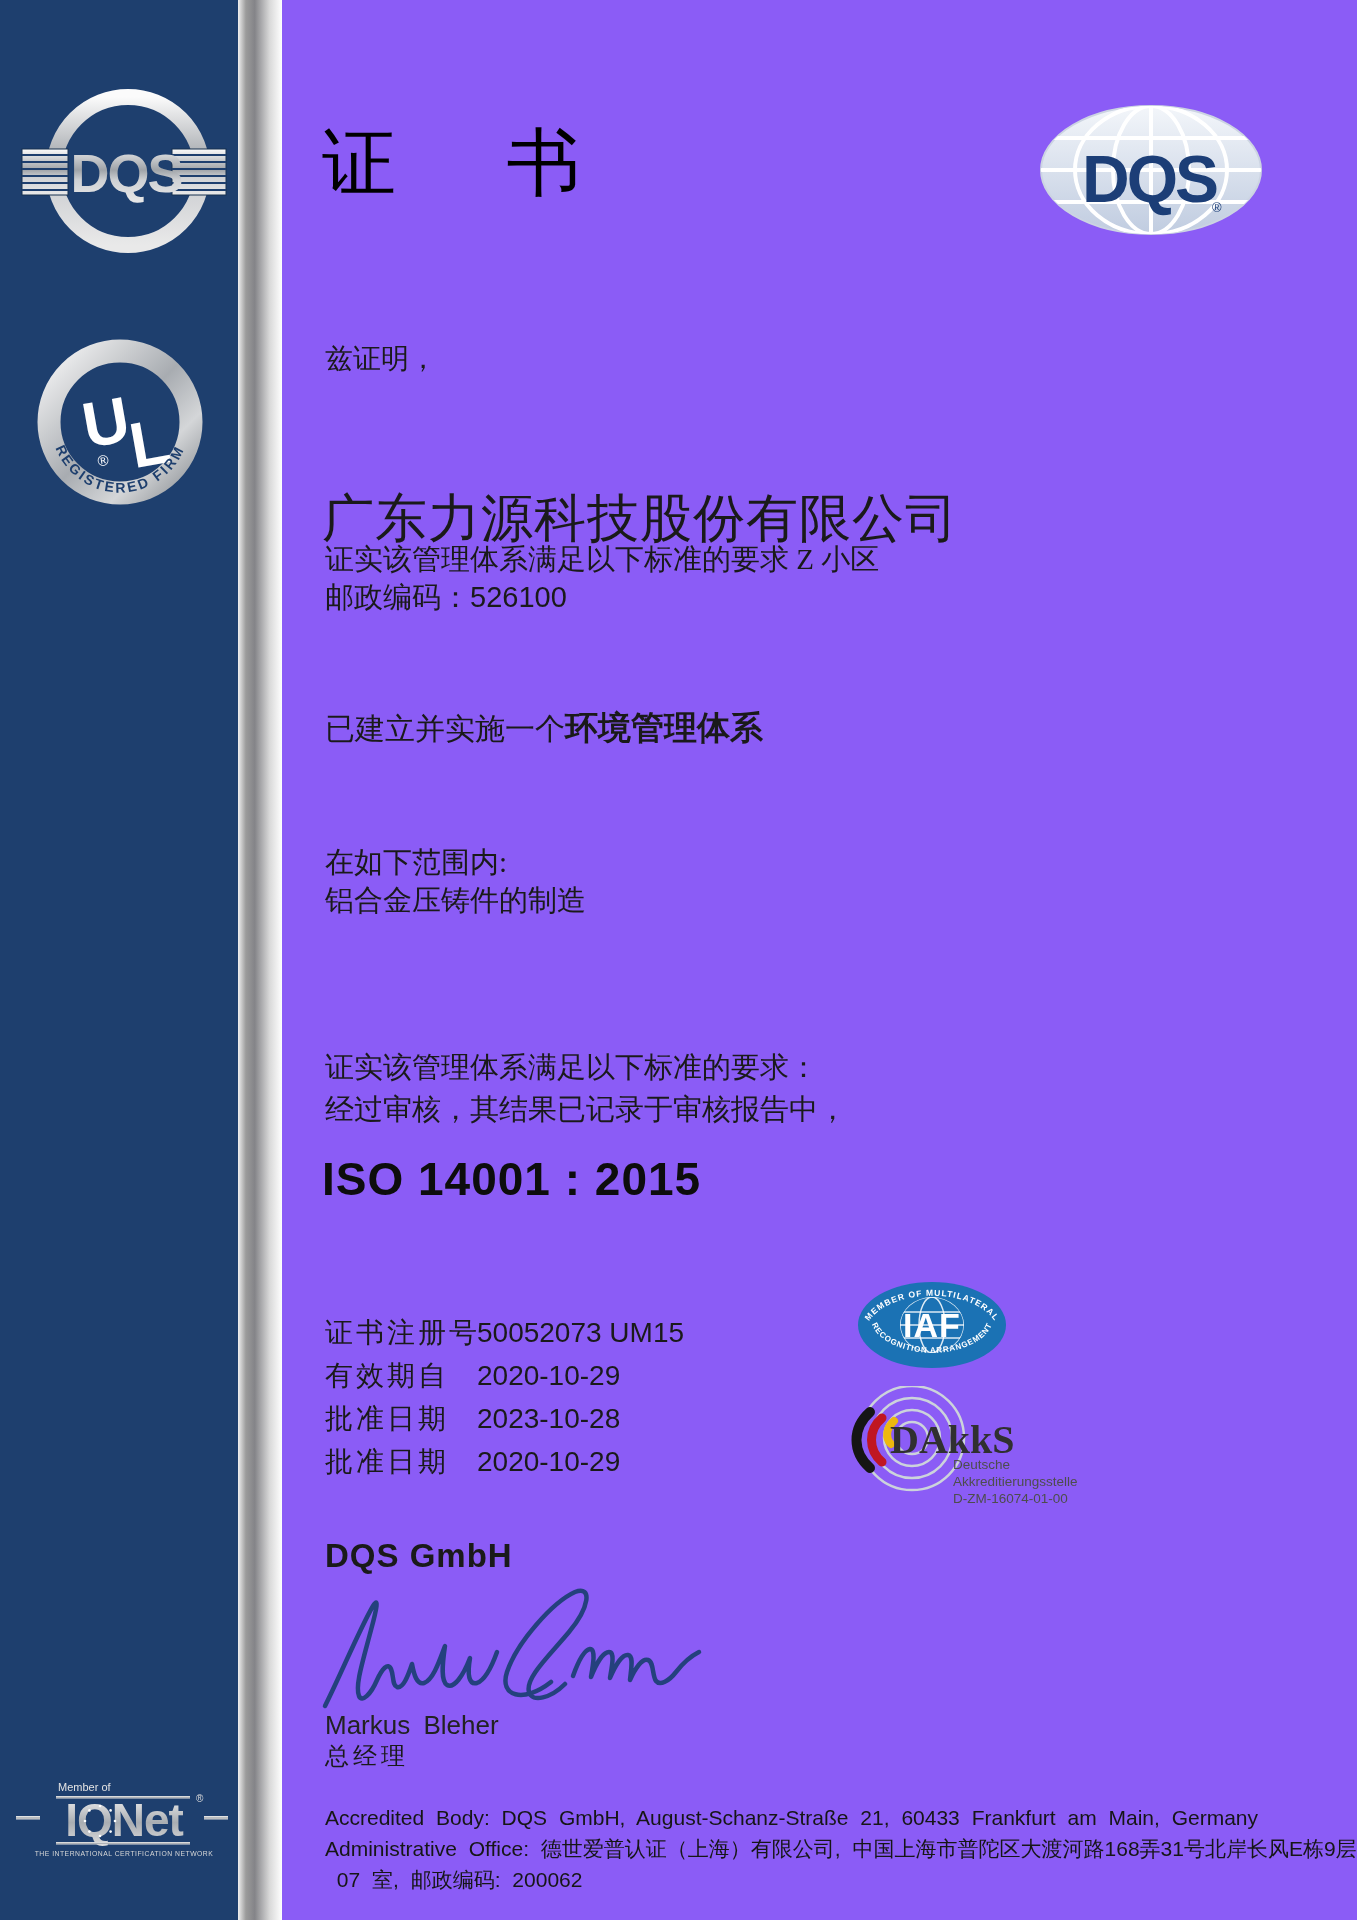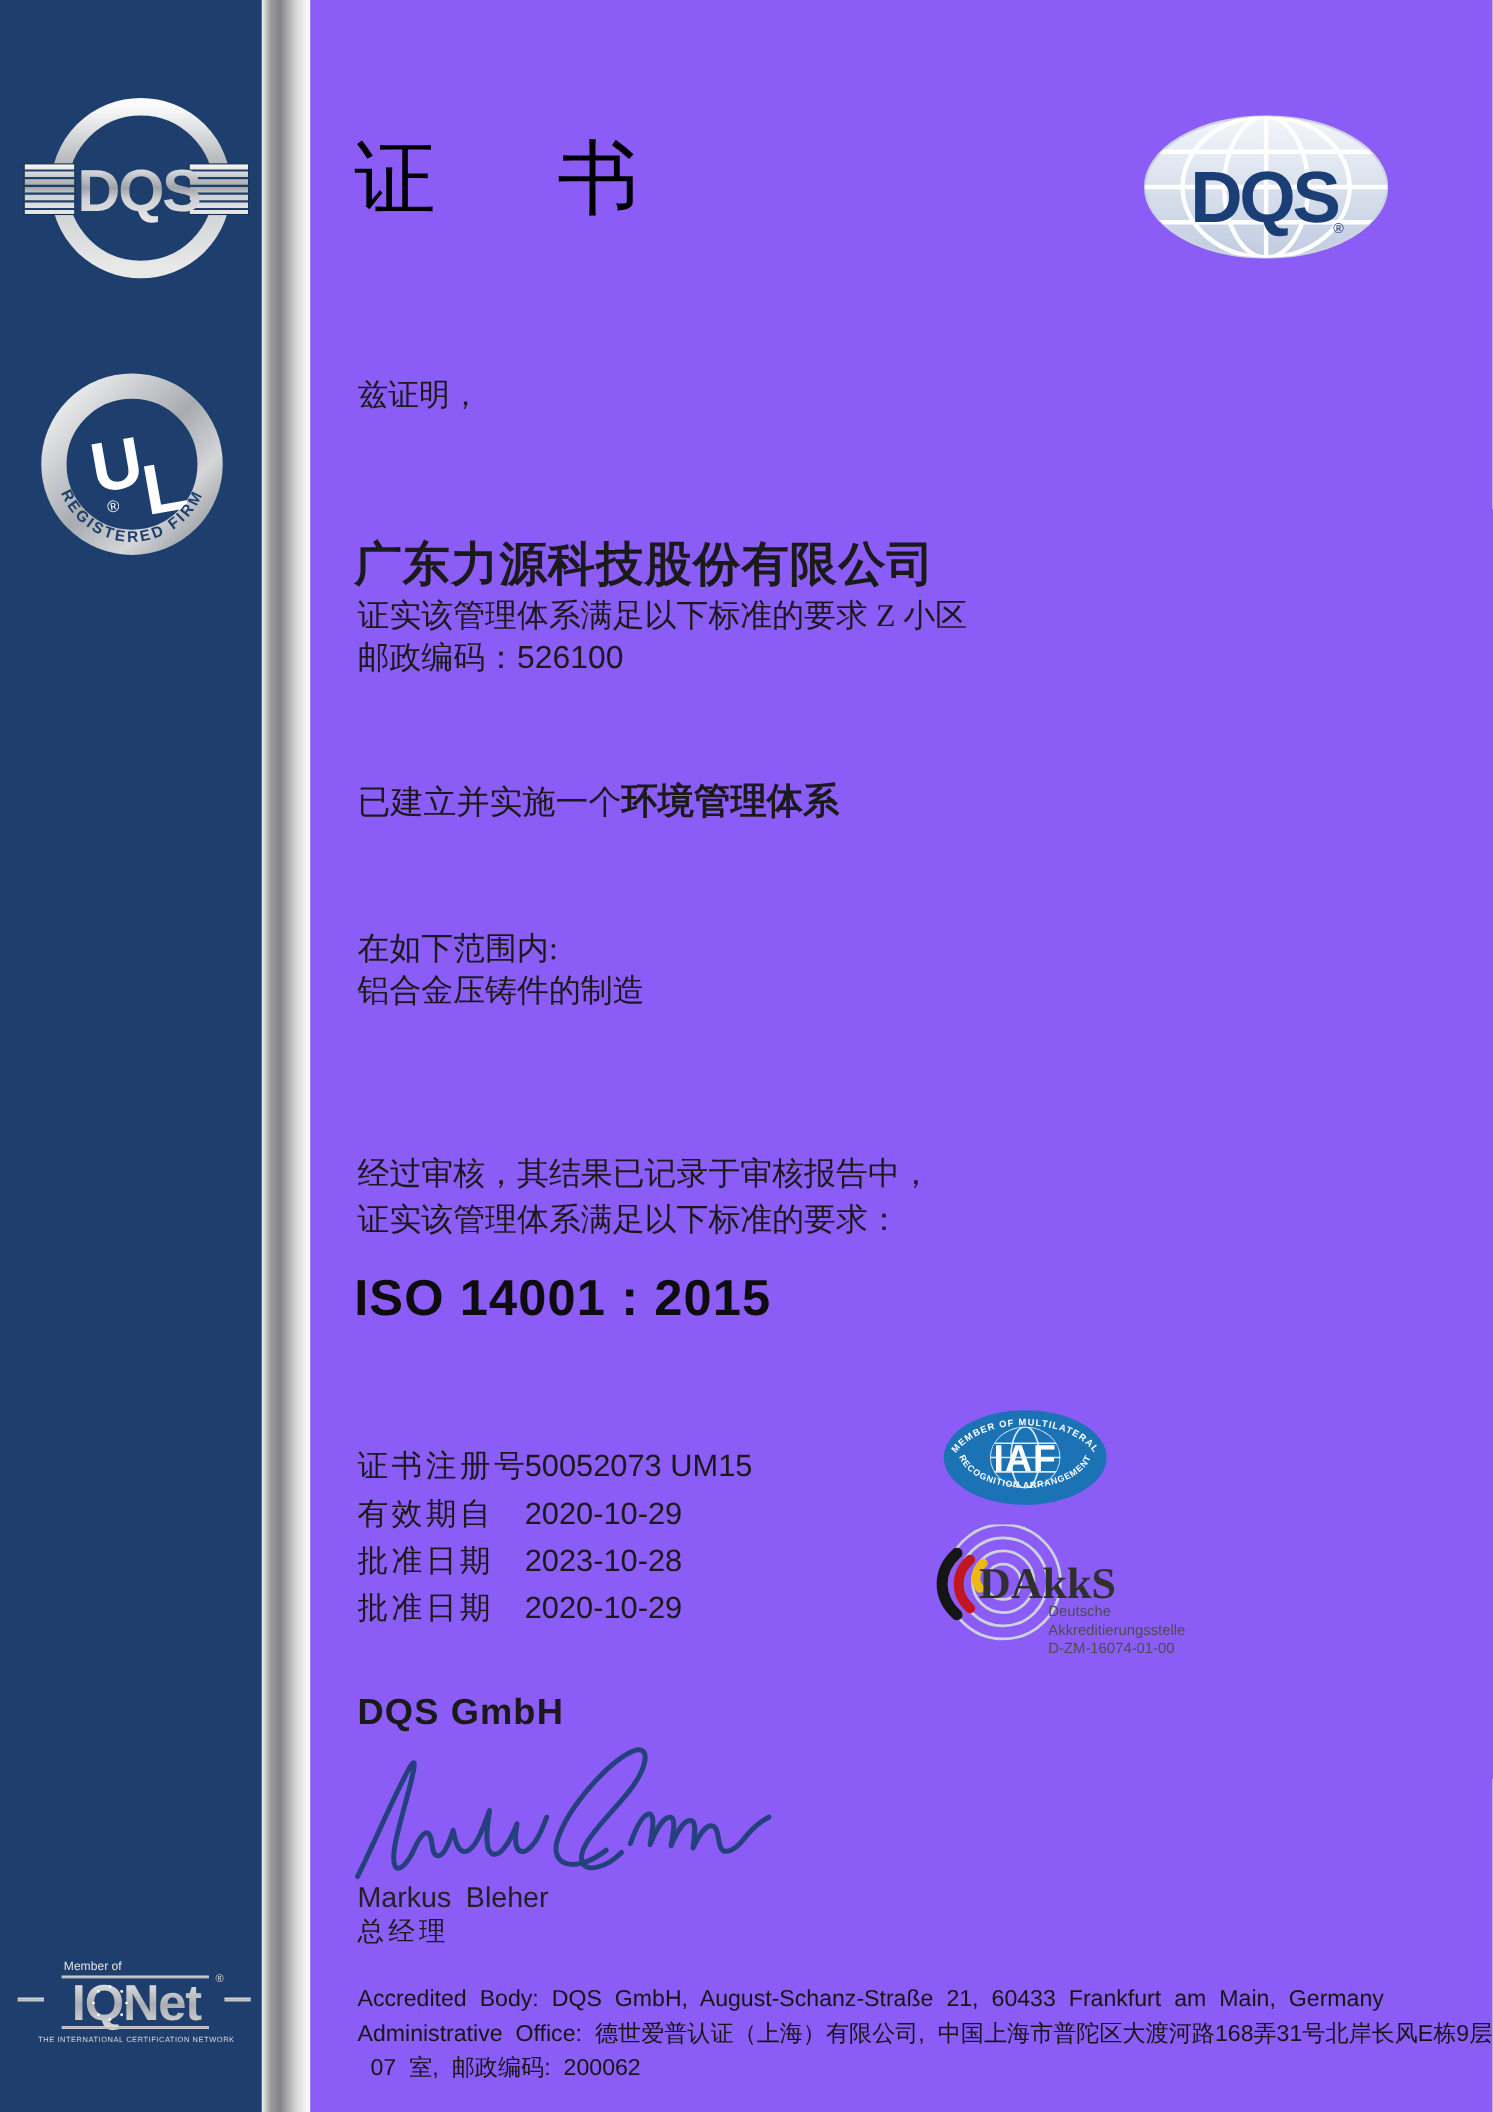--- a/index.html
+++ b/index.html
@@ -4,21 +4,21 @@
 <style>
   html,body{margin:0;padding:0;background:#ffffff;}
   .page{position:relative;width:1357px;height:1920px;background:#8b5cf6;overflow:hidden;
         font-family:"Liberation Serif","DejaVu Serif",serif;color:#1a1a1a;}
   .abs{position:absolute;}
   .sidebar{position:absolute;left:0;top:0;width:238px;height:1920px;background:#1e3f6e;}
   .edge{position:absolute;left:238px;top:0;width:44px;height:1920px;
         background:linear-gradient(to right,#f0f0f0 0%,#9b9b9b 18%,#848488 38%,#d9d9d9 72%,#ffffff 100%);}
   .title{left:322px;top:126px;font-size:74px;line-height:1;color:#000;word-spacing:92px;}
   .intro{left:325px;top:340px;font-size:28px;}
-  .company{left:322px;top:484px;font-size:43px;font-weight:700;letter-spacing:1px;}
+  .company{left:322px;top:484px;font-size:52px;font-weight:400;letter-spacing:1px;}
   .addr{left:325px;top:540px;font-size:29px;}
   .postal{left:325px;top:578px;font-size:29px;}
   .postal .num{font-family:"Liberation Sans","DejaVu Sans",sans-serif;}
   .statement{left:325px;top:706px;font-size:30px;}
   .statement .sys{font-size:33px;font-weight:700;}
   .scope-label{left:325px;top:843px;font-size:29px;}
   .scope-text{left:325px;top:881px;font-size:29px;}
   .audit{left:325px;top:1046px;font-size:29px;line-height:42px;}
   .standard{left:322px;top:1152px;font-size:46px;font-weight:700;color:#0d0d0d;
             font-family:"Liberation Sans","DejaVu Sans",sans-serif;letter-spacing:1px;}
@@ -165,22 +165,22 @@
   </div>
 
   <div class="abs statement">
     <span>已建立并实施一个</span><span class="sys">环境管理体系</span>
   </div>
 
   <div class="abs scope-label">在如下范围内:</div>
   <div class="abs scope-text">铝合金压铸件的制造</div>
 
   <div class="abs audit">
+    <div>证实该管理体系满足以下标准的要求：</div>
     <div>经过审核，其结果已记录于审核报告中，</div>
-    <div>证实该管理体系满足以下标准的要求：</div>
   </div>
 
   <div class="abs standard">ISO 14001 : 2015</div>
 
   <div class="abs details">
     <div class="drow">
       <span class="dlabel">证书注册号</span>
       <span class="dvalue">50052073 UM15</span>
     </div>
     <div class="drow">

